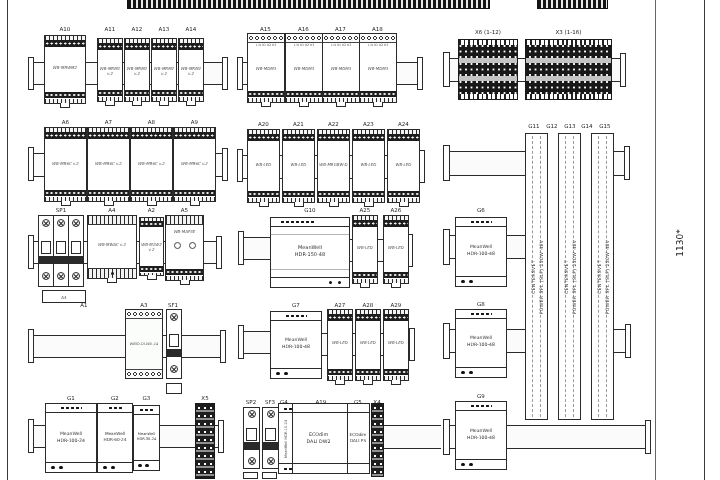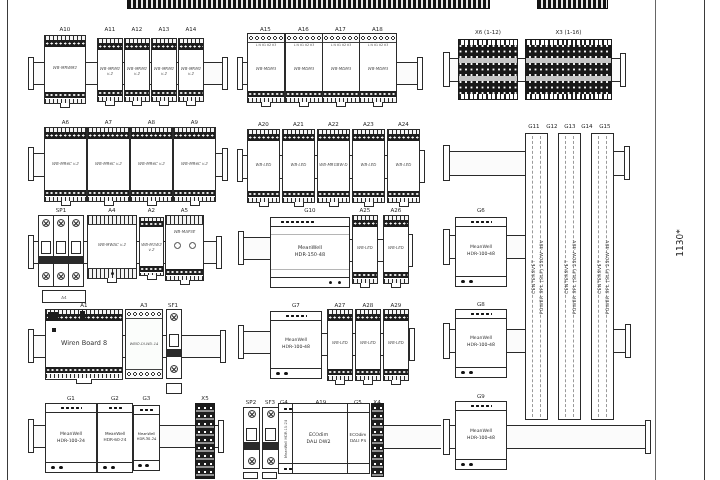--- a/index.html
+++ b/index.html
@@ -397,29 +397,20 @@
     <div class="botline"></div>
     <div class="pscrew" style="left:5px;"></div>
     <div class="pscrew" style="left:13px;"></div>
   </div>
 
   <div class="plate" style="left:28px;top:329px;width:6px;height:34px;"></div>
   <div class="rail" style="left:34px;top:335px;width:188px;height:23px;"></div>
   <div class="plate" style="left:220px;top:330px;width:6px;height:33px;"></div>
 
   <div class="lbl" style="left:45px;top:302px;width:78px;">A1</div>
-  <div class="dev" style="left:45px;top:309px;width:78px;height:71px;">
-    <div class="m-top" style="height:12px;"></div>
-    <div class="blk" style="left:2px;top:2px;width:10px;height:8px;"></div>
-    <div class="blk" style="left:34px;top:1px;width:5px;height:10px;"></div>
-    <div class="mtxt" style="top:31px;font-size:6.5px;font-style:normal;color:#333;">Wiren Board 8</div>
-    <div class="blk" style="left:6px;top:18px;width:4px;height:4px;"></div>
-    <div class="m-bot" style="height:12px;"></div>
-    <div class="foot" style="width:16px;margin-left:-8px;"></div>
-  </div>
 
   <div class="lbl" style="left:125px;top:302px;width:38px;">A3</div>
   <div class="dev" style="left:125px;top:309px;width:38px;height:70px;background:#fbfdfb;">
     <div class="screwrow" style="background-color:#e3ece3;"></div>
     <div class="mtxt" style="top:32px;font-size:3.6px;">WBIO-DI-WD-14</div>
     <div class="screwrow" style="top:auto;bottom:0;border-bottom:none;border-top:1px solid #444;background-color:#e3ece3;"></div>
   </div>
 
   <div class="lbl" style="left:164px;top:302px;width:18px;">SF1</div>
   <div class="pole" style="left:166px;top:309px;width:16px;height:70px;z-index:3;">

